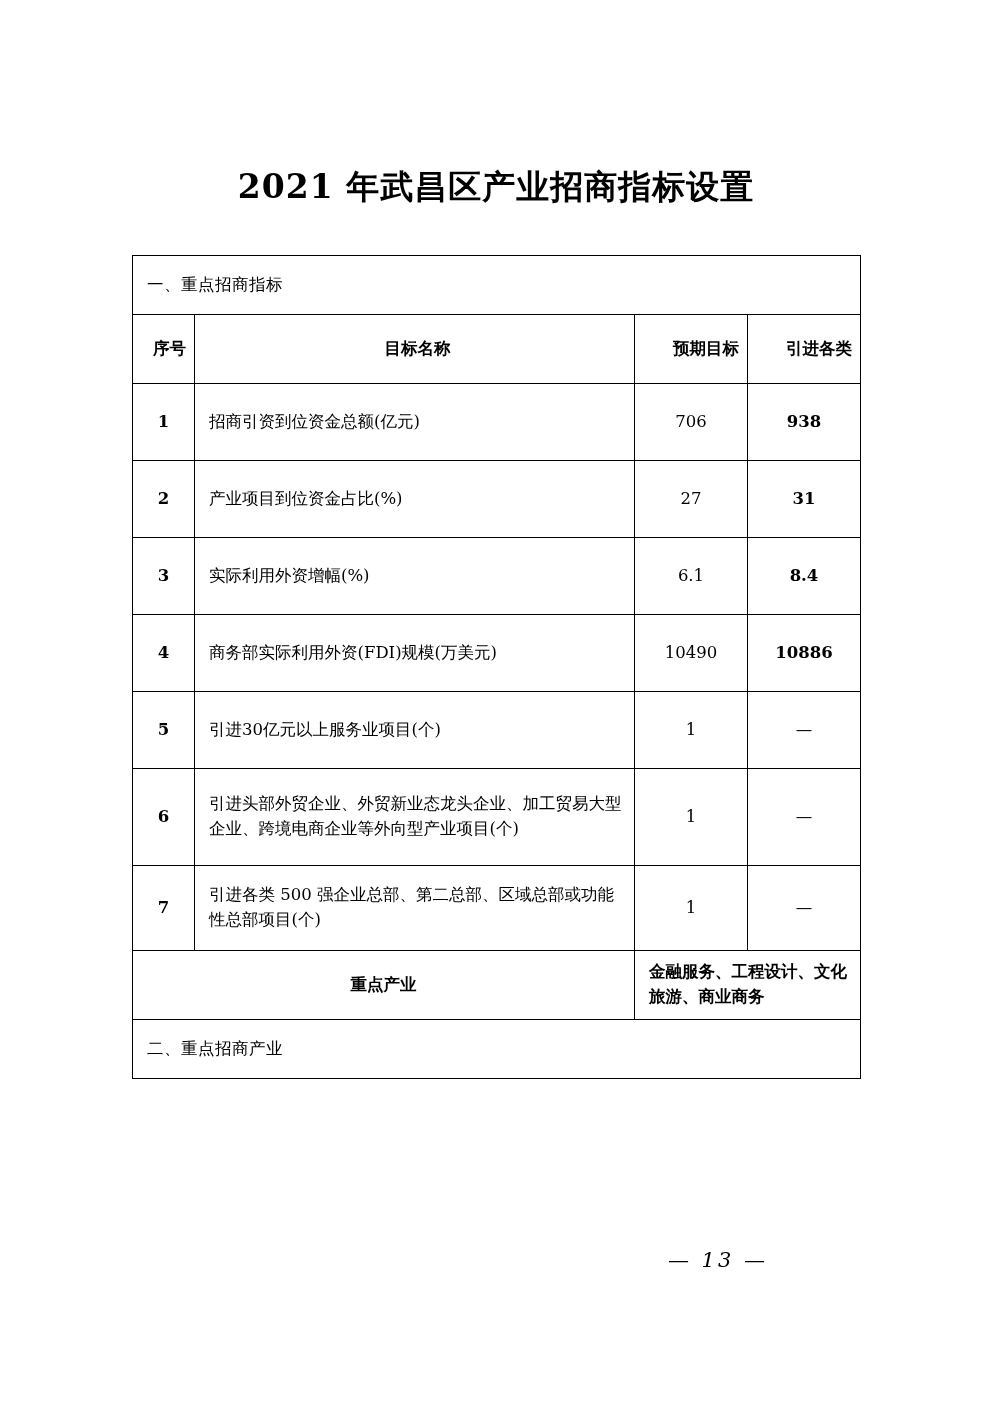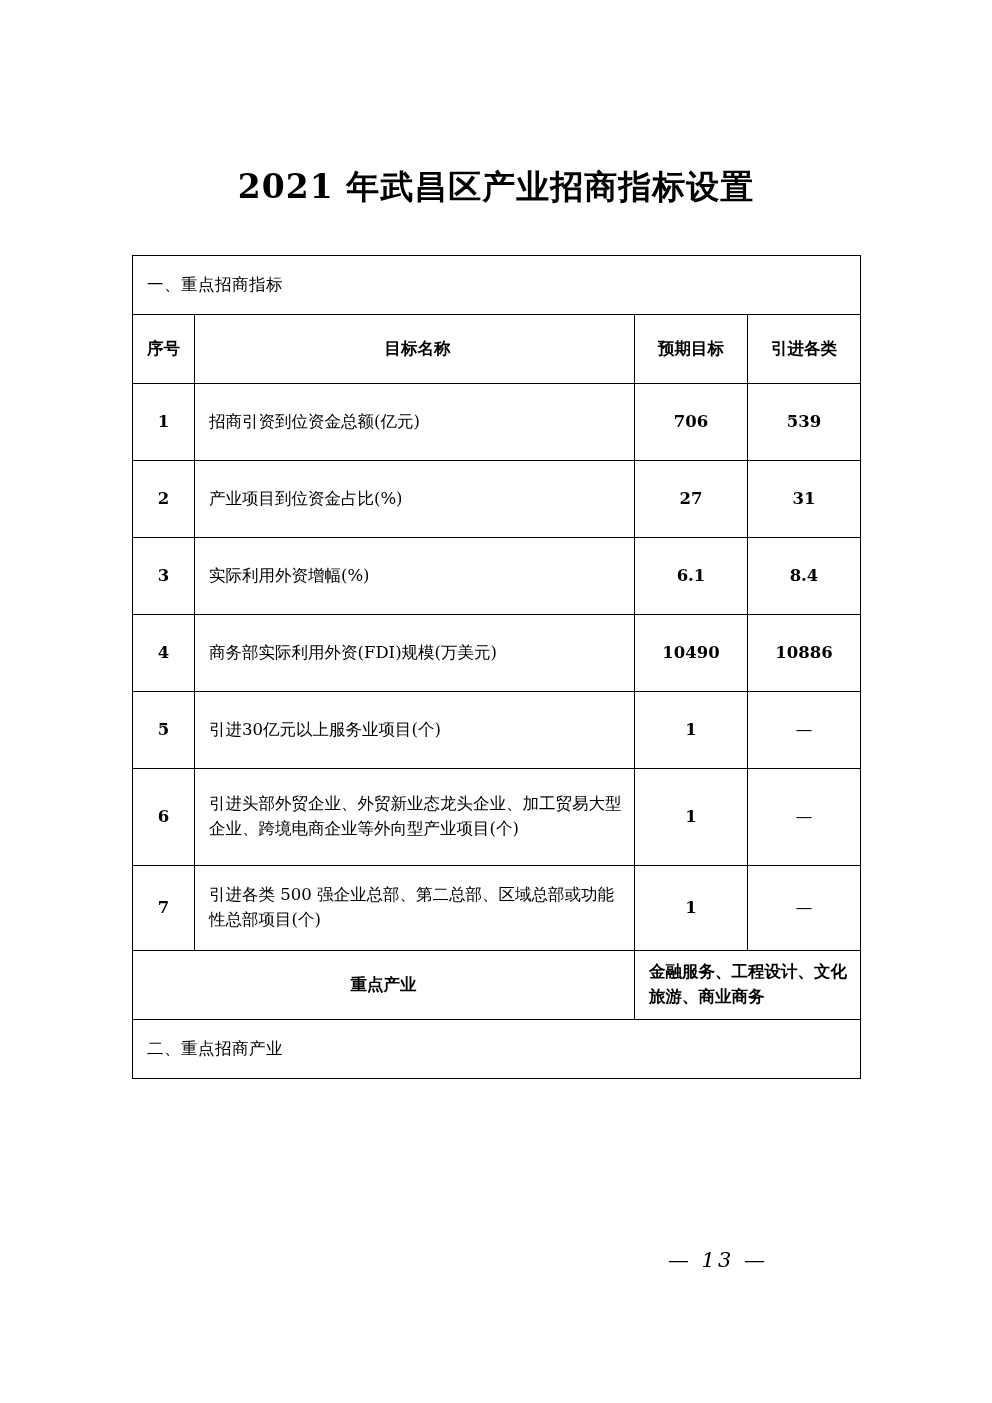--- a/index.html
+++ b/index.html
@@ -53,24 +53,24 @@
   }
   .section-head {
     font-weight: normal;
     font-size: 17px;
     height: 46px;
     padding-left: 14px !important;
     letter-spacing: 0.5px;
   }
   .col-no { width: 62px; text-align: center; font-weight: bold; }
   .col-name { width: 440px; text-align: left; padding-left: 14px !important; margin-left: 14px; }
-  .col-exp { width: 113px; text-align: center; font-weight: bold; }
+  .col-exp { width: 113px; text-align: center; font-weight: normal; }
   .col-str { width: 113px; text-align: center; font-weight: bold; }
   .hdr td {
-    text-align: center;
+    text-align: right;
     font-weight: bold;
     height: 56px;
     font-size: 17px;
   }
   .hdr .col-name { text-align: center; }
   .row-tall td { height: 64px; }
   .row-multi td { height: 84px; }
   .row-multi3 td { height: 72px; }
   .dash { font-weight: normal; }
   .industry-label {
@@ -117,21 +117,21 @@
           <td class="col-no">序号</td>
           <td class="col-name">目标名称</td>
           <td class="col-exp">预期目标</td>
           <td class="col-str">引进各类</td>
         </tr>
 
         <tr class="row-tall">
           <td class="col-no">1</td>
           <td class="col-name">招商引资到位资金总额(亿元)</td>
           <td class="col-exp">706</td>
-          <td class="col-str">539</td>
+          <td class="col-str">938</td>
         </tr>
 
         <tr class="row-tall">
           <td class="col-no">2</td>
           <td class="col-name">产业项目到位资金占比(%)</td>
           <td class="col-exp">27</td>
           <td class="col-str">31</td>
         </tr>
 
         <tr class="row-tall">

